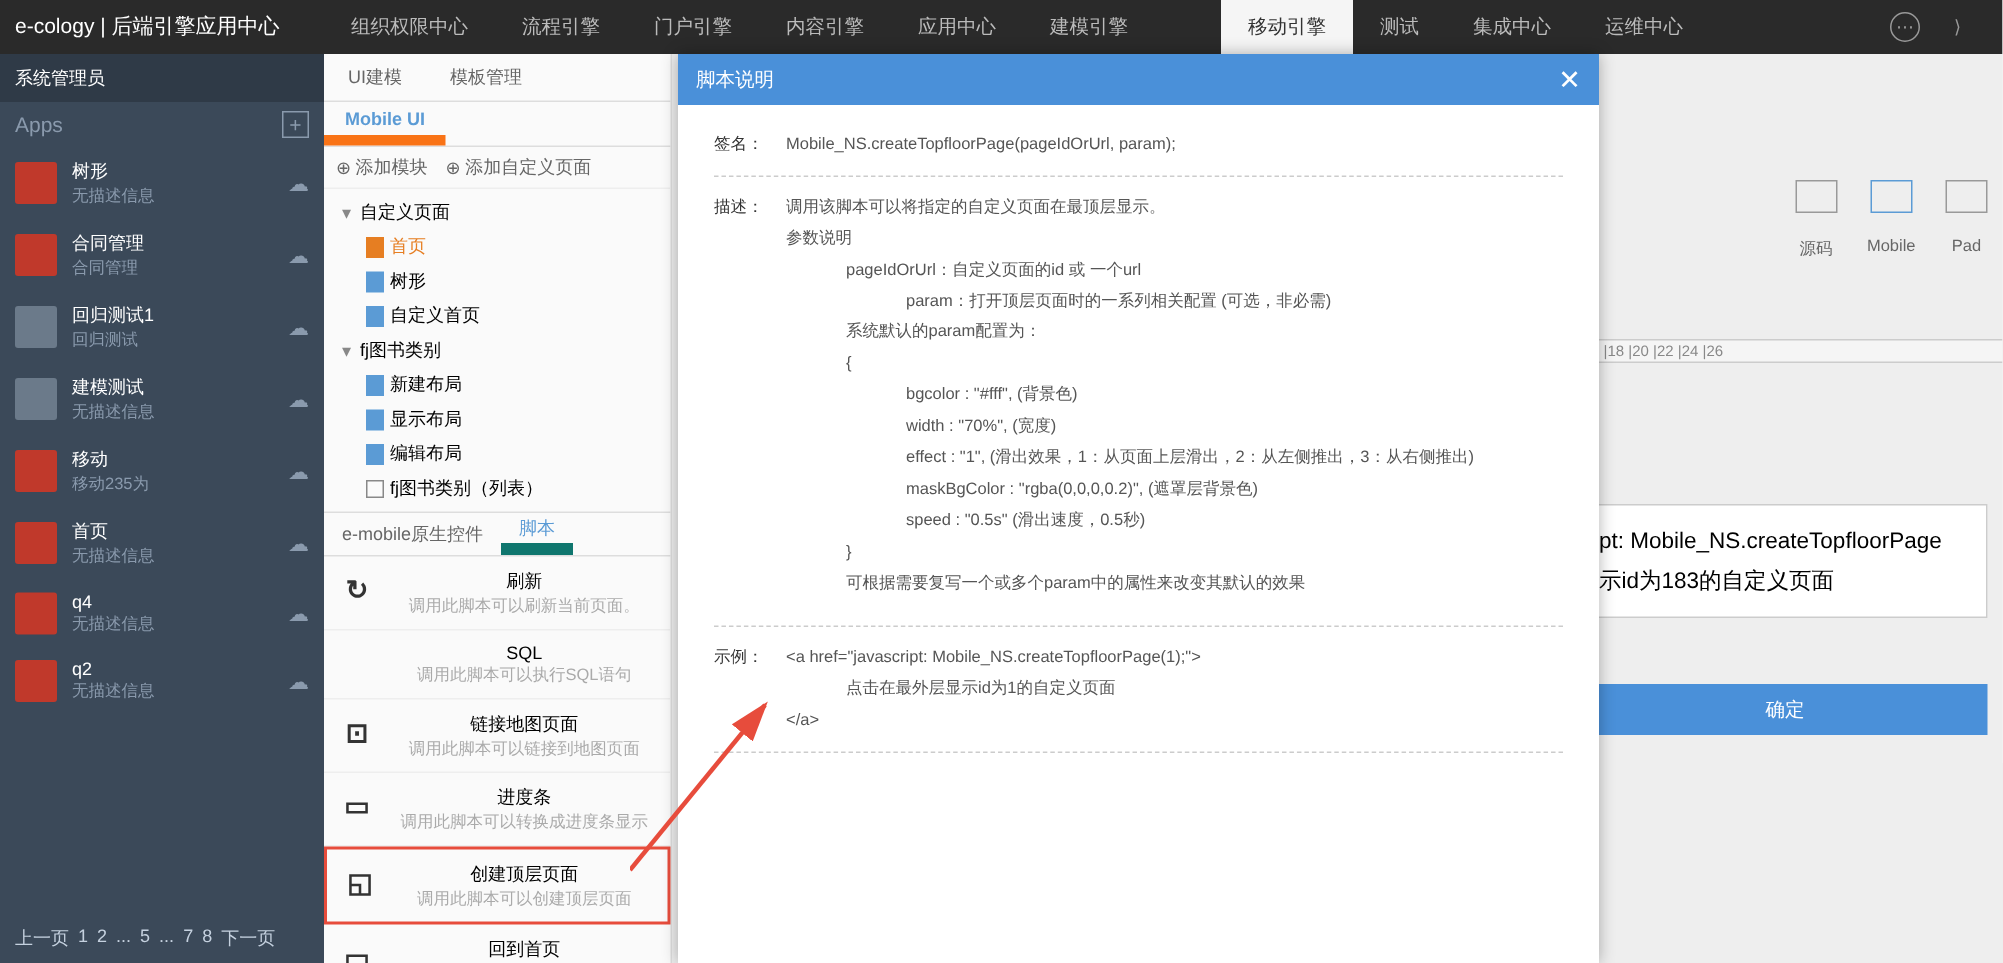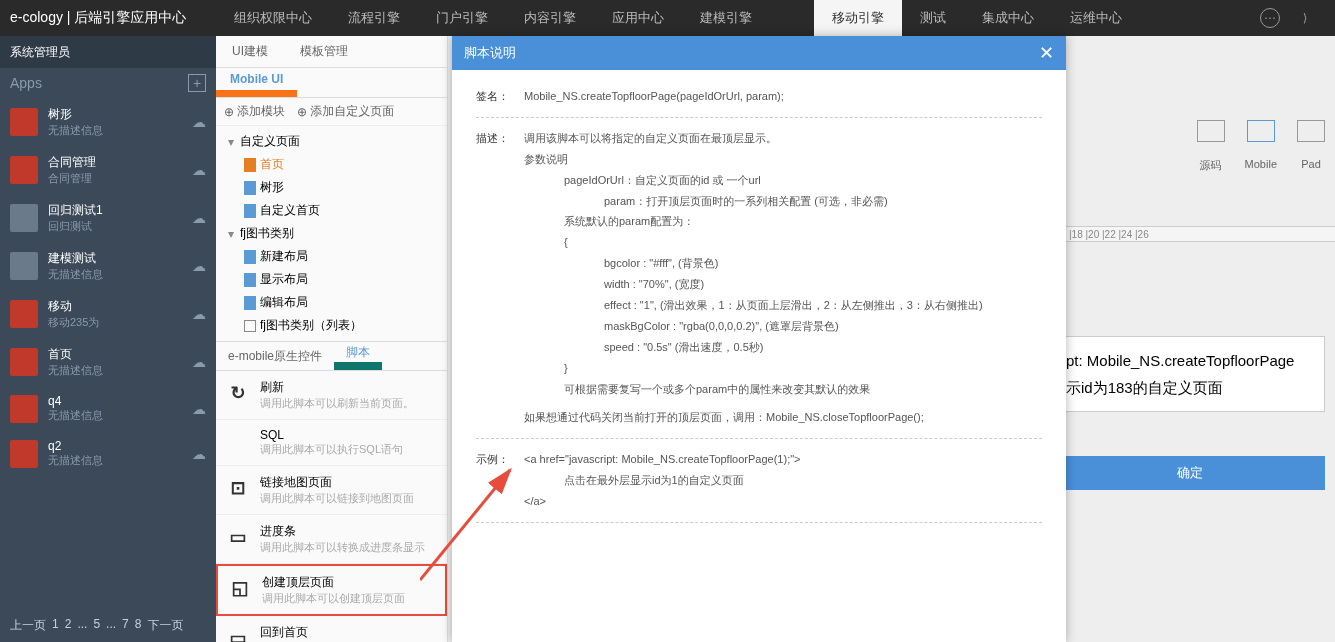--- a/index.html
+++ b/index.html
@@ -23,21 +23,21 @@
 .app-item { display: flex; align-items: center; padding: 8px 10px; gap: 10px; cursor: pointer; }
 .app-thumb { width: 28px; height: 28px; background: #d9d9d9; border-radius: 2px; }
 .app-thumb.red { background: #c0392b; }
 .app-thumb.gray { background: #6b7a8a; }
 .app-info { flex: 1; font-size: 12px; }
 .app-info .sub { color: #8a9aad; font-size: 11px; }
 .cloud-icon { color: #8a9aad; font-size: 14px; }
 .pagination { padding: 8px 10px; font-size: 12px; color: #c5d1df; display: flex; gap: 6px; }
 .pagination span { cursor: pointer; }
 
-.mid-panel { width: 232px; background: #fafafa; border-right: 1px solid #ddd; display: flex; flex-direction: column; }
+.mid-panel { width: 232px; background: #fafafa; border-right: 1px solid #ddd; display: flex; flex-direction: column; text-align: center; }
 .sub-tabs { display: flex; height: 32px; border-bottom: 1px solid #ddd; }
 .sub-tab { padding: 0 16px; display: flex; align-items: center; font-size: 12px; color: #666; cursor: pointer; }
 .mobile-ui-tabs { display: flex; height: 30px; border-bottom: 1px solid #ddd; }
 .mobile-ui-tab { padding: 0 14px; font-size: 12px; color: #5b9bd5; display: flex; align-items: center; border-bottom: 7px solid #f97316; font-weight: bold; }
 .add-actions { height: 28px; display: flex; align-items: center; gap: 12px; padding-left: 8px; border-bottom: 1px solid #eee; font-size: 12px; color: #666; }
 .add-actions span { display: flex; align-items: center; gap: 3px; cursor: pointer; }
 .tree { font-size: 12px; padding: 4px 0; }
 .tree-item { padding: 3px 8px; display: flex; align-items: center; gap: 4px; cursor: pointer; }
 .tree-item.level0 { padding-left: 12px; }
 .tree-item.level1 { padding-left: 28px; }
@@ -329,21 +329,20 @@
         <div class="indent1">系统默认的param配置为：</div>
         <div class="indent1">{</div>
         <div class="indent2">bgcolor : "#fff",        (背景色)</div>
         <div class="indent2">width : "70%",         (宽度)</div>
         <div class="indent2">effect : "1",        (滑出效果，1：从页面上层滑出，2：从左侧推出，3：从右侧推出)</div>
         <div class="indent2">maskBgColor : "rgba(0,0,0,0.2)",       (遮罩层背景色)</div>
         <div class="indent2">speed : "0.5s"        (滑出速度，0.5秒)</div>
         <div class="indent1">}</div>
         <div class="indent1">可根据需要复写一个或多个param中的属性来改变其默认的效果</div>
         <div style="height:8px"></div>
-        <div>如果想通过代码关闭当前打开的顶层页面，调用：Mobile_NS.closeTopfloorPage();</div>
       </div>
     </div>
     <div class="modal-divider"></div>
     <div class="modal-row">
       <div class="modal-label">示例：</div>
       <div class="modal-content">
         <div>&lt;a href="javascript: Mobile_NS.createTopfloorPage(1);"&gt;</div>
         <div class="indent1">点击在最外层显示id为1的自定义页面</div>
         <div>&lt;/a&gt;</div>
       </div>

